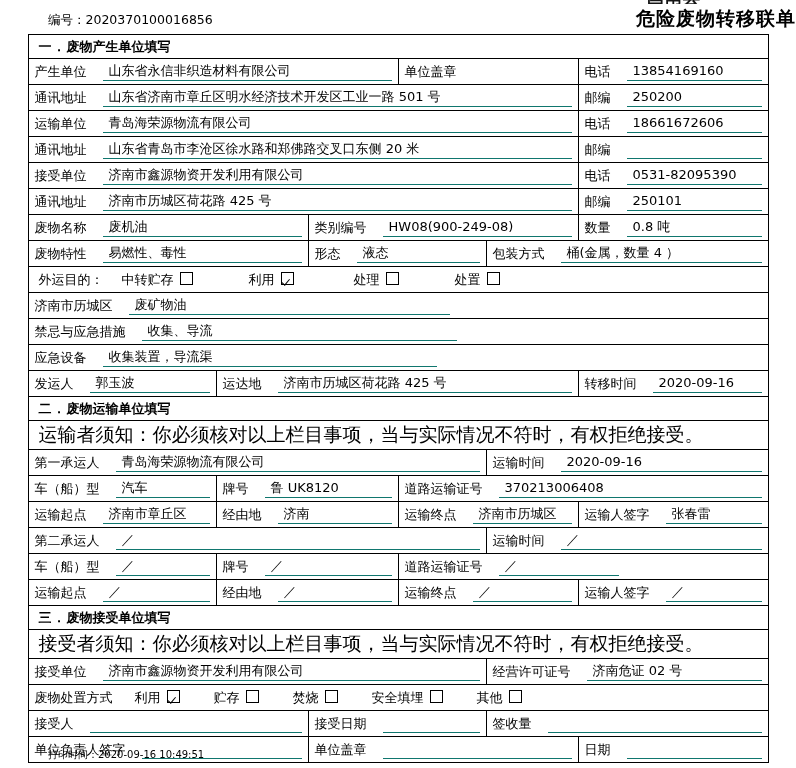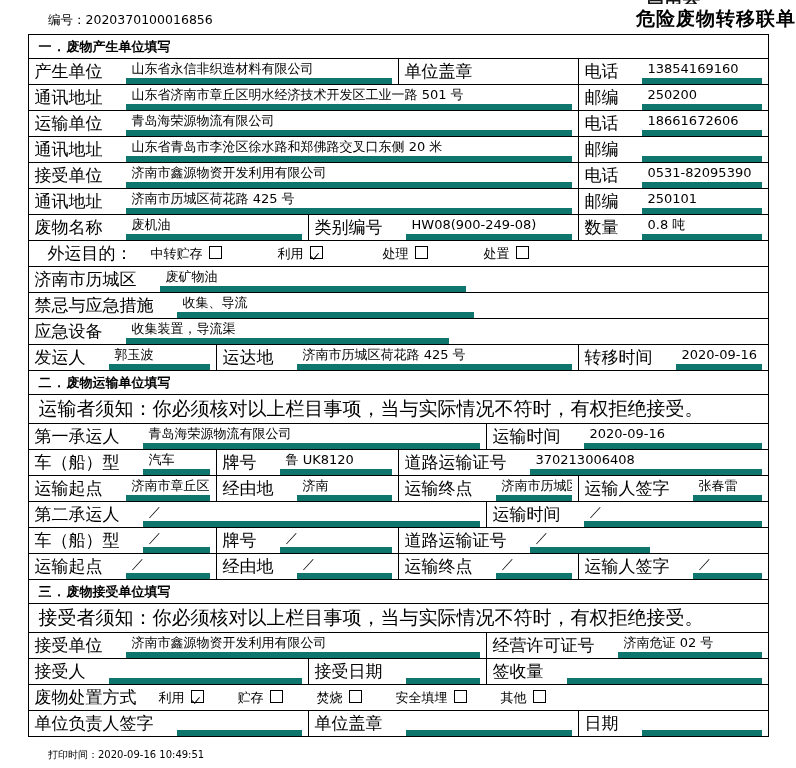--- a/index.html
+++ b/index.html
@@ -91,27 +91,27 @@
   .fl {
     display: flex;
     align-items: center;
     height: 100%;
     width: 100%;
     box-sizing: border-box;
     padding: 0 6px;
   }
   .lbl {
     white-space: nowrap;
-    font-size: 17px;
+    font-size: 13px;
     text-align: right;
   }
   .val {
     flex: 1;
-    border-bottom: 6px solid #0f766e;
-    margin-left: 23px;
+    border-bottom: 1px solid #0f766e;
+    margin-left: 16px;
     padding: 0 4px 1px 6px;
     white-space: nowrap;
     overflow: hidden;
     min-height: 17px;
     line-height: 17px;
     font-size: 13px;
   }
   .val.center { }
   .spacer { flex: 1; }
   
@@ -289,24 +289,44 @@
         </div>
       </td>
       <td colspan="2">
         <div class="fl">
           <span class="lbl">数量</span>
           <span class="val">0.8 吨</span>
         </div>
       </td>
     </tr>
 
+    <tr class="row">
+      <td colspan="3">
+        <div class="fl">
+          <span class="lbl">废物特性</span>
+          <span class="val">易燃性、毒性</span>
+        </div>
+      </td>
+      <td colspan="2">
+        <div class="fl">
+          <span class="lbl">形态</span>
+          <span class="val">液态</span>
+        </div>
+      </td>
+      <td colspan="3">
+        <div class="fl">
+          <span class="lbl">包装方式</span>
+          <span class="val">桶(金属，数量  4 ）</span>
+        </div>
+      </td>
+    </tr>
 
     <tr class="row">
       <td colspan="8">
-        <div class="fl" style="padding-left:19px">
+        <div class="fl" style="padding-left:10px">
           <span class="lbl">外运目的：</span>
           <span style="width:18px"></span>
           <span class="opt"><span>中转贮存</span><span class="cb"></span></span>
           <span style="width:22px"></span>
           <span class="opt"><span>利用</span><span class="cb checked"></span></span>
           <span style="width:26px"></span>
           <span class="opt"><span>处理</span><span class="cb"></span></span>
           <span style="width:22px"></span>
           <span class="opt"><span>处置</span><span class="cb"></span></span>
         </div>
@@ -520,57 +540,57 @@
       </td>
       <td colspan="3">
         <div class="fl">
           <span class="lbl">经营许可证号</span>
           <span class="val">济南危证 02 号</span>
         </div>
       </td>
     </tr>
 
     <tr class="row">
-      <td colspan="3">
-        <div class="fl">
-          <span class="lbl">接受人</span>
-          <span class="val"></span>
-        </div>
-      </td>
-      <td colspan="2">
-        <div class="fl">
-          <span class="lbl">接受日期</span>
-          <span class="val"></span>
-        </div>
-      </td>
-      <td colspan="3">
-        <div class="fl">
-          <span class="lbl">签收量</span>
-          <span class="val"></span>
-        </div>
-      </td>
-    </tr>
-
-    <tr class="row">
       <td colspan="8">
         <div class="fl">
           <span class="lbl">废物处置方式</span>
           <span style="width:22px"></span>
           <span class="opt"><span>利用</span><span class="cb checked"></span></span>
           <span class="opt"><span>贮存</span><span class="cb"></span></span>
           <span class="opt"><span>焚烧</span><span class="cb"></span></span>
           <span class="opt"><span>安全填埋</span><span class="cb"></span></span>
           <span class="opt"><span>其他</span><span class="cb"></span></span>
         </div>
       </td>
     </tr>
 
     <tr class="row">
       <td colspan="3">
         <div class="fl">
+          <span class="lbl">接受人</span>
+          <span class="val"></span>
+        </div>
+      </td>
+      <td colspan="2">
+        <div class="fl">
+          <span class="lbl">接受日期</span>
+          <span class="val"></span>
+        </div>
+      </td>
+      <td colspan="3">
+        <div class="fl">
+          <span class="lbl">签收量</span>
+          <span class="val"></span>
+        </div>
+      </td>
+    </tr>
+
+    <tr class="row">
+      <td colspan="3">
+        <div class="fl">
           <span class="lbl">单位负责人签字</span>
           <span class="val"></span>
         </div>
       </td>
       <td colspan="3">
         <div class="fl">
           <span class="lbl">单位盖章</span>
           <span class="val"></span>
         </div>
       </td>

